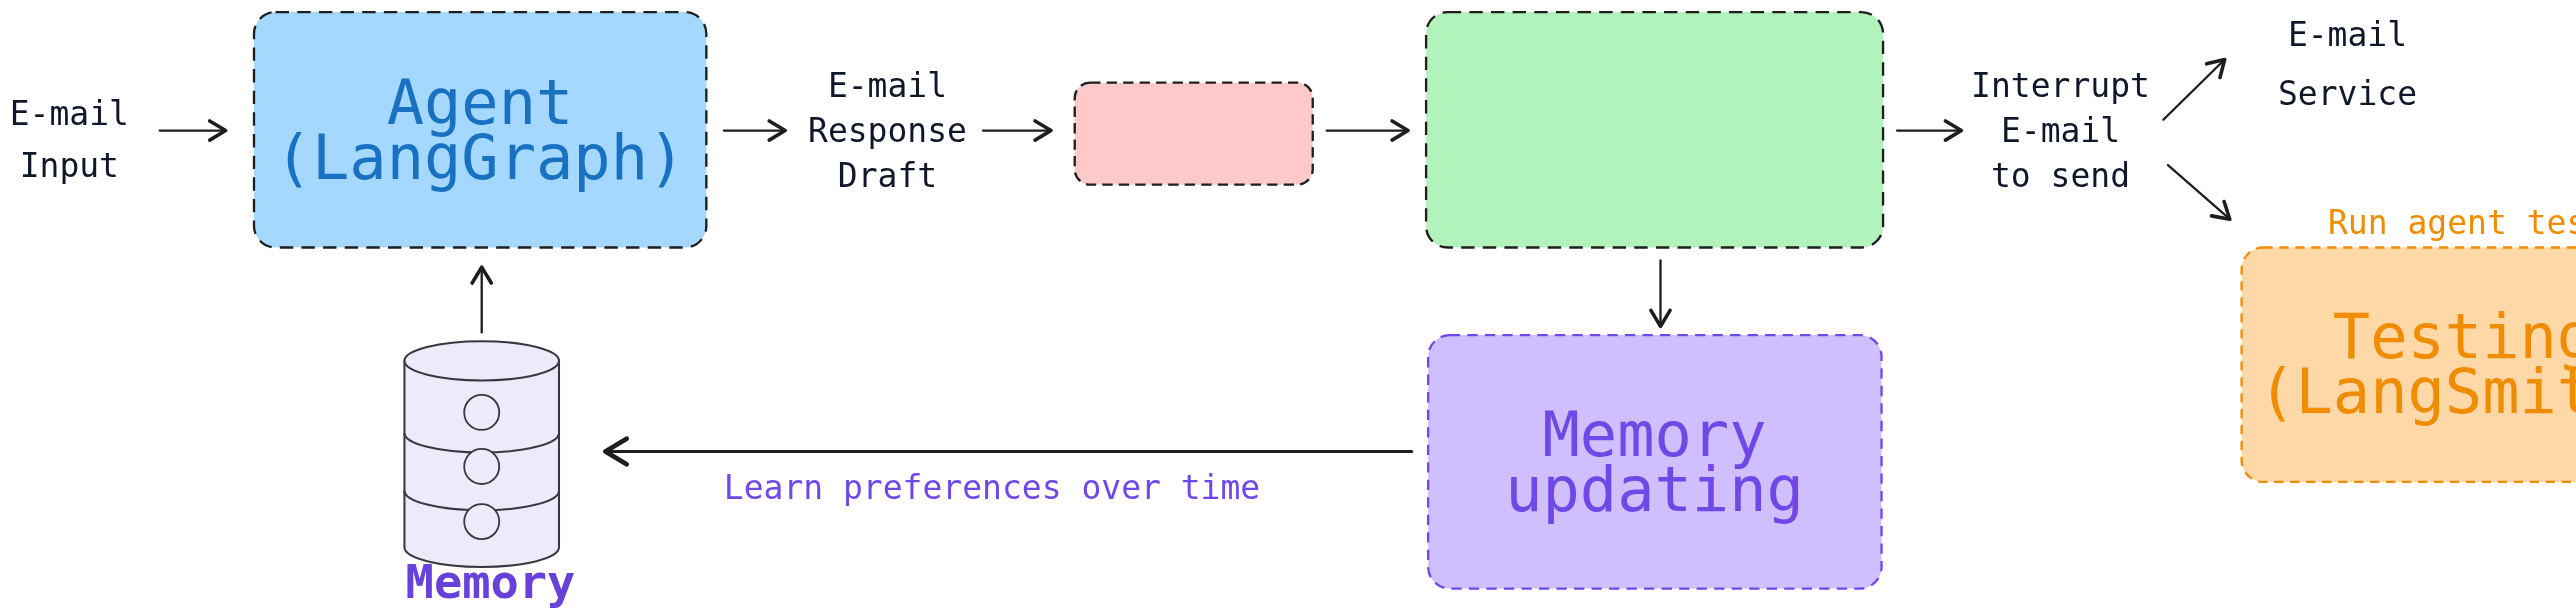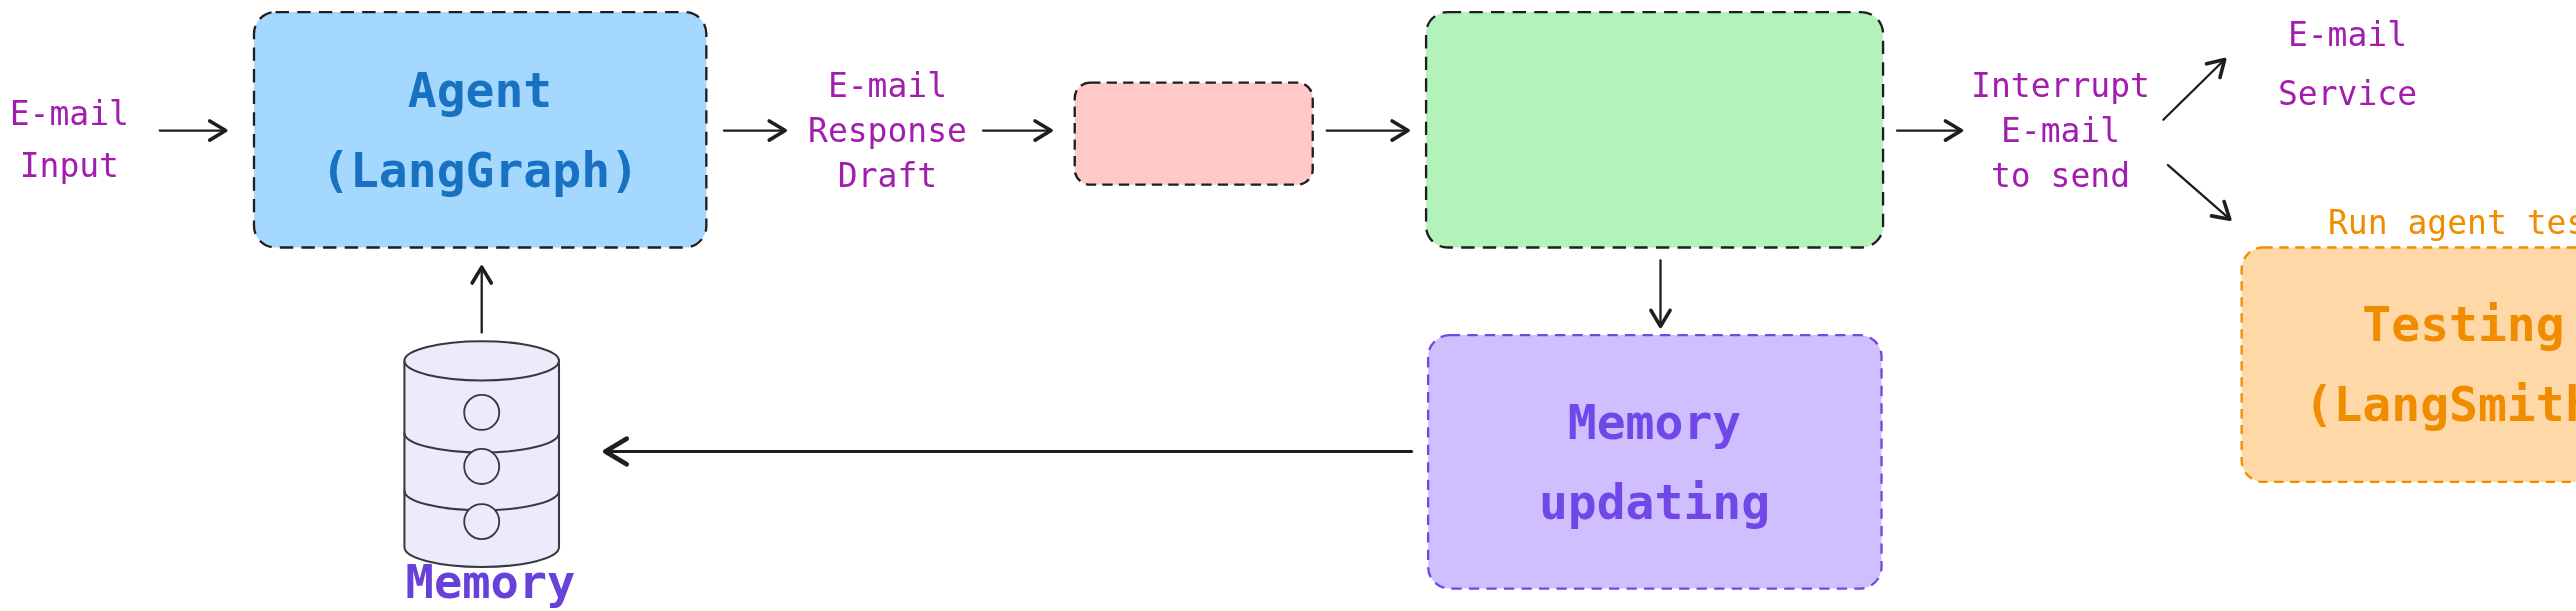--- a/index.html
+++ b/index.html
@@ -21,27 +21,27 @@
     width: 2694px;
     height: 612px;
   }
   .label {
     position: absolute;
     display: flex;
     align-items: center;
     justify-content: center;
     text-align: center;
     white-space: pre-line;
-    color: #a21caf;
+    color: #0f172a;
     font-family: "DejaVu Sans Mono", "Liberation Mono", monospace;
   }
   .lbl-plain   { font-size: 33px; line-height: 52px; }
   .lbl-stack   { font-size: 33px; line-height: 45px; }
   .lbl-service { font-size: 33px; line-height: 59px; }
-  .lbl-node    { font-size: 48px; line-height: 80px; font-weight: bold; }
+  .lbl-node    { font-size: 62px; line-height: 55px; }
   .txt-blue    { color: #1971c2; }
   .txt-green   { color: #2f9e44; }
   .txt-red     { color: #e03131; font-size: 31px; }
   .txt-violet  { color: #7048e8; }
   .txt-orange  { color: #f08c00; }
   .lbl-learn   { font-size: 33px; color: #7048e8; }
   .lbl-run     { font-size: 33px; color: #f08c00; }
   .lbl-memory  { font-size: 47px; font-weight: bold; color: #6741d9; }
 </style>
 </head>
@@ -106,17 +106,18 @@
 Service</div>
 
   <div class="label lbl-run" style="left:2307px; top:200px; width:340px; height:44px;">Run agent tests</div>
 
   <div class="label lbl-node txt-orange" style="left:2242px; top:247px; width:443px; height:234px;">Testing
 (LangSmith)</div>
 
   <div class="label lbl-node txt-violet" style="left:1428px; top:335px; width:453px; height:253px;">Memory
 updating</div>
 
+  <div class="label lbl-learn" style="left:696px; top:464px; width:592px; height:47px;">Learn preferences over time</div>
 
   <div class="label lbl-memory" style="left:376px; top:555px; width:229px; height:52px;">Memory</div>
 
 </div>
 
 
 </body></html>

